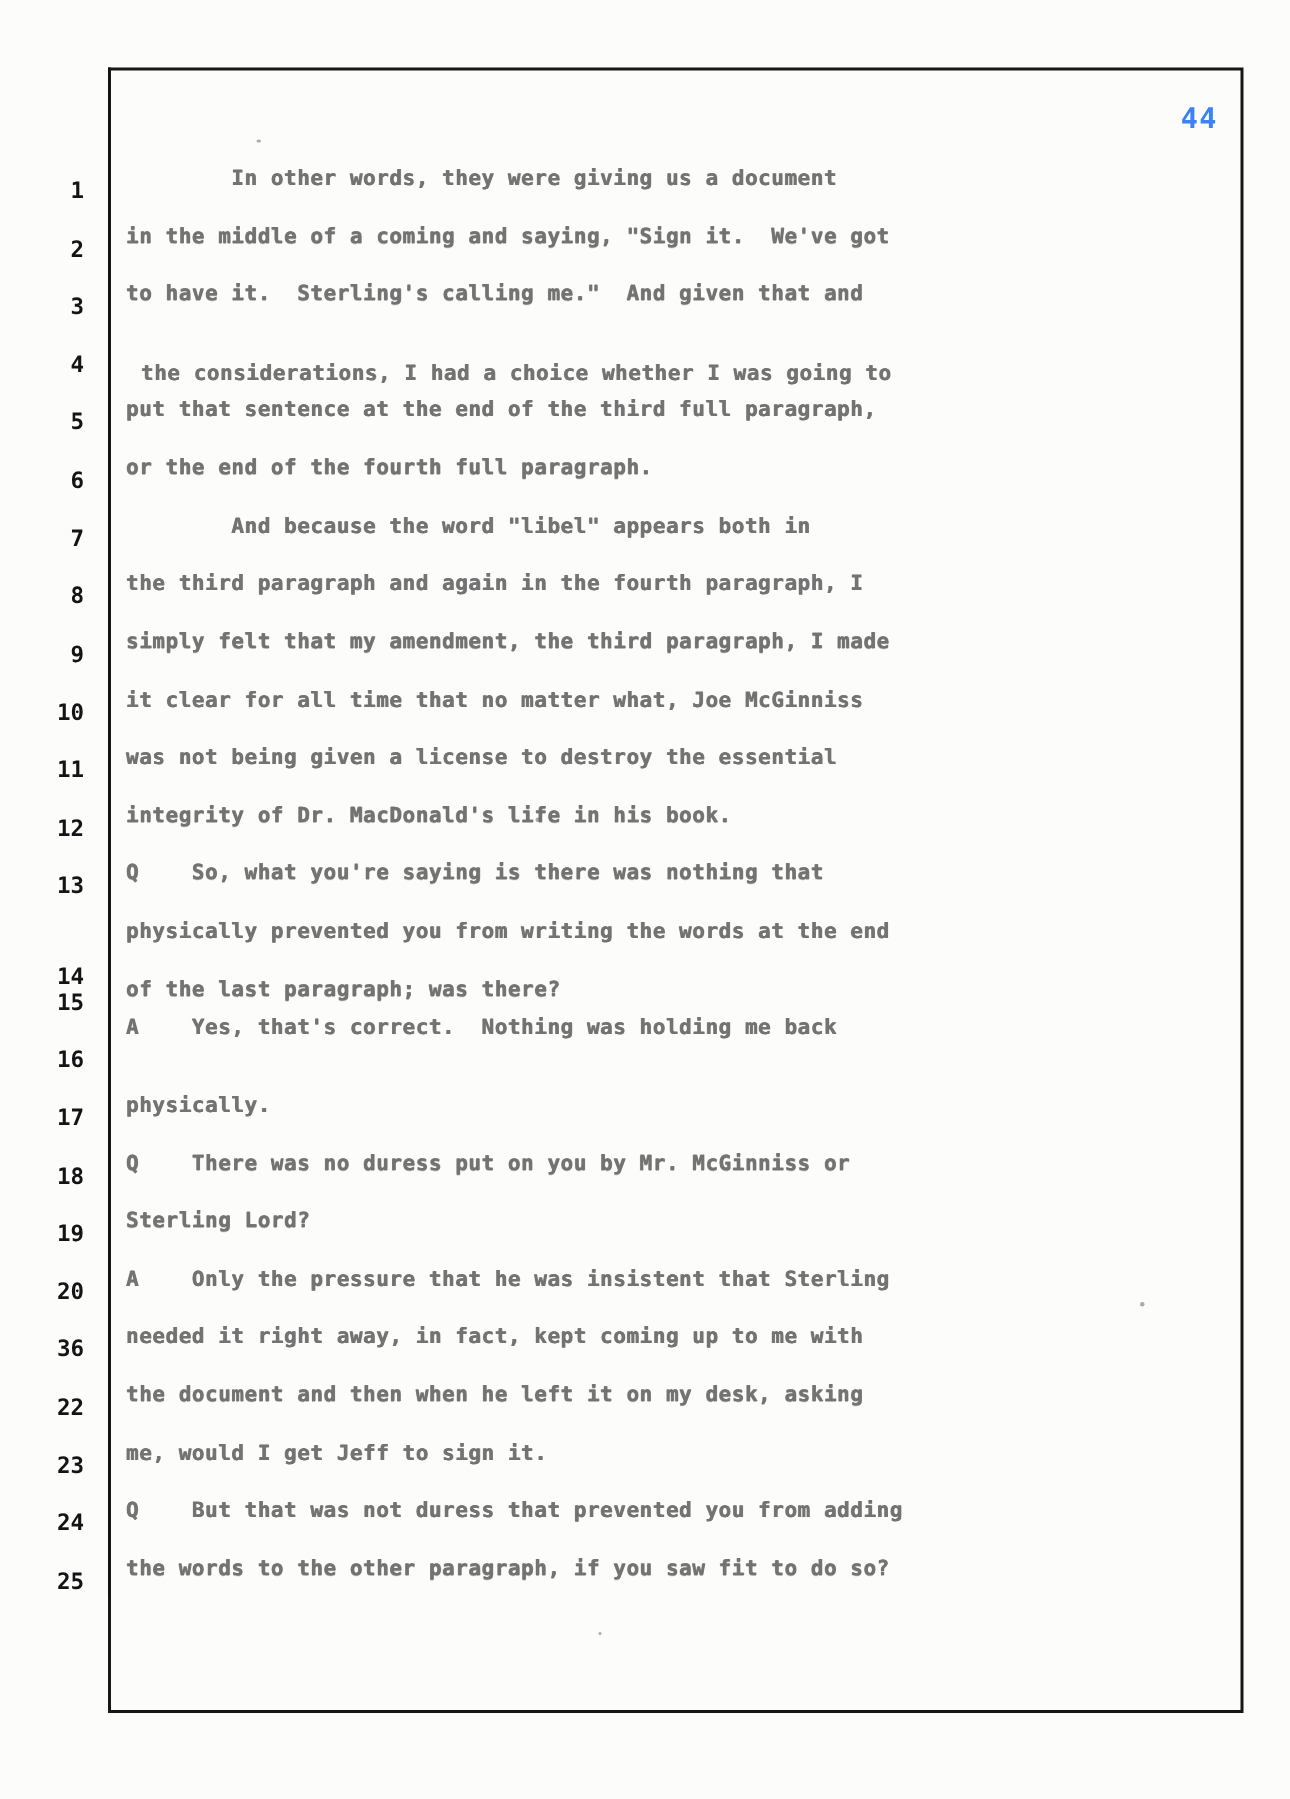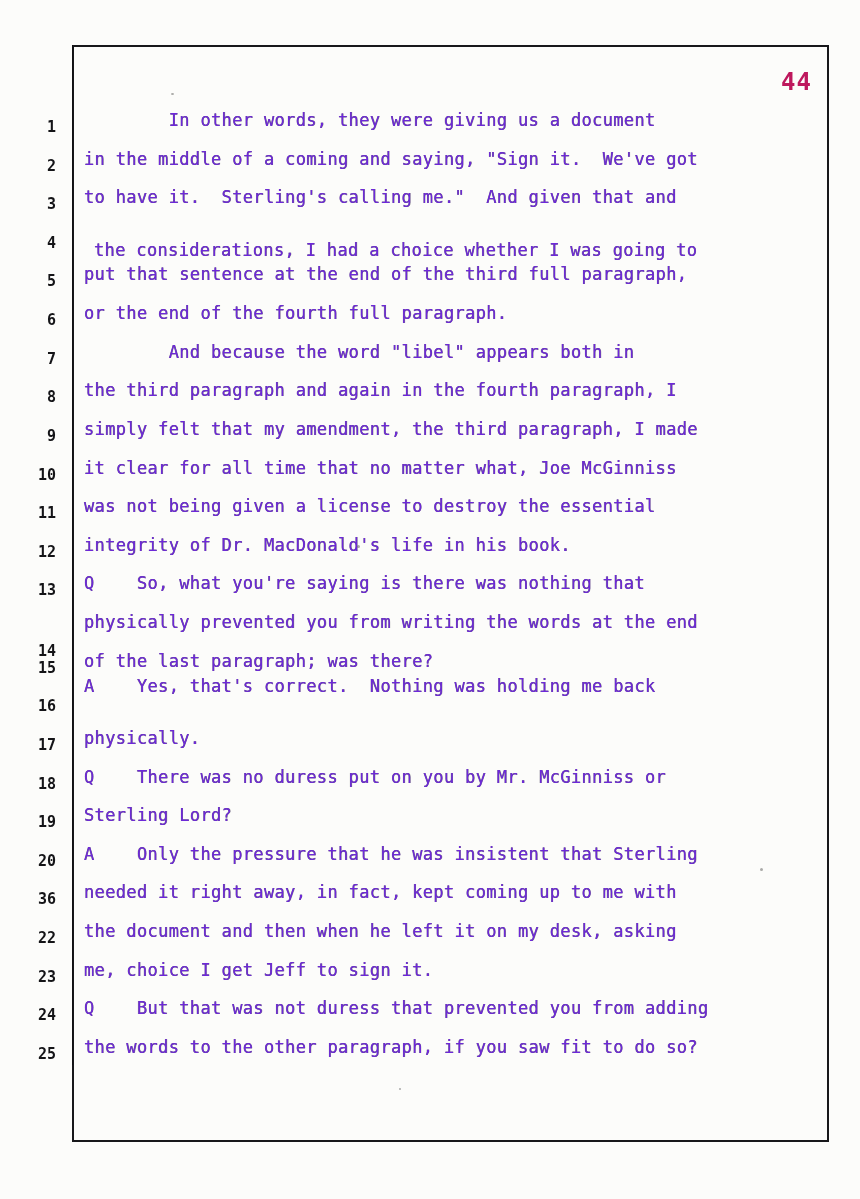--- a/index.html
+++ b/index.html
@@ -60,23 +60,23 @@
     background: rgba(0,0,0,0.25);
   }
 
   
   .page-number {
     position: absolute;
     top: 68px;
     left: 0;
     width: 812px;
     text-align: right;
-    font-size: 24px;
+    font-size: 19px;
     font-weight: bold;
-    color: #be185d;
+    color: #3b82f6;
     letter-spacing: 1px;
   }
 
   
   .line-numbers {
     position: absolute;
     left: 0;
     top: 100px;
     width: 66px;
   }
@@ -94,26 +94,26 @@
   
   .transcript-body {
     position: absolute;
     left: 84px;
     top: 100px;
     width: 740px;
   }
   .transcript-line {
     position: absolute;
     left: 0;
-    font-size: 17px;
+    font-size: 14px;
     line-height: 1;
-    color: #6d28d9;
+    color: #737373;
     white-space: pre;
     letter-spacing: 0.35px;
-    font-weight: 400;
+    font-weight: 700;
     text-shadow:
        0.35px 0 0 rgba(25,25,28,0.42),
       -0.3px 0.3px 0 rgba(25,25,28,0.26),
        0 0.35px 0 rgba(25,25,28,0.3);
   }
 
   
   .speck {
     position: absolute;
     background: #5a5a58;
@@ -175,21 +175,21 @@
       <div class="transcript-line" style="top: 475.44px;">Q    So, what you're saying is there was nothing that</div>
       <div class="transcript-line" style="top: 514.06px;">physically prevented you from writing the words at the end</div>
       <div class="transcript-line" style="top: 552.68px; text-align: right;">of the last paragraph; was there?</div>
       <div class="transcript-line" style="top: 578px;">A    Yes, that's correct.  Nothing was holding me back</div>
       <div class="transcript-line" style="top: 629.92px;">physically.</div>
       <div class="transcript-line" style="top: 668.54px;">Q    There was no duress put on you by Mr. McGinniss or</div>
       <div class="transcript-line" style="top: 707.16px;">Sterling Lord?</div>
       <div class="transcript-line" style="top: 745.78px;">A    Only the pressure that he was insistent that Sterling</div>
       <div class="transcript-line" style="top: 784.4px;">needed it right away, in fact, kept coming up to me with</div>
       <div class="transcript-line" style="top: 823.02px;">the document and then when he left it on my desk, asking</div>
-      <div class="transcript-line" style="top: 861.64px;">me, choice I get Jeff to sign it.</div>
+      <div class="transcript-line" style="top: 861.64px;">me, would I get Jeff to sign it.</div>
       <div class="transcript-line" style="top: 900.26px;">Q    But that was not duress that prevented you from adding</div>
       <div class="transcript-line" style="top: 938.88px;">the words to the other paragraph, if you saw fit to do so?</div>
     </div>
 
   <div class="speck" style="left:171px; top:93px; width:3px; height:2px;"></div>
   <div class="speck" style="left:357px; top:545px; width:3px; height:3px;"></div>
   <div class="speck" style="left:760px; top:868px; width:3px; height:3px;"></div>
   <div class="speck" style="left:399px; top:1088px; width:2px; height:2px;"></div>
 </div>
 

